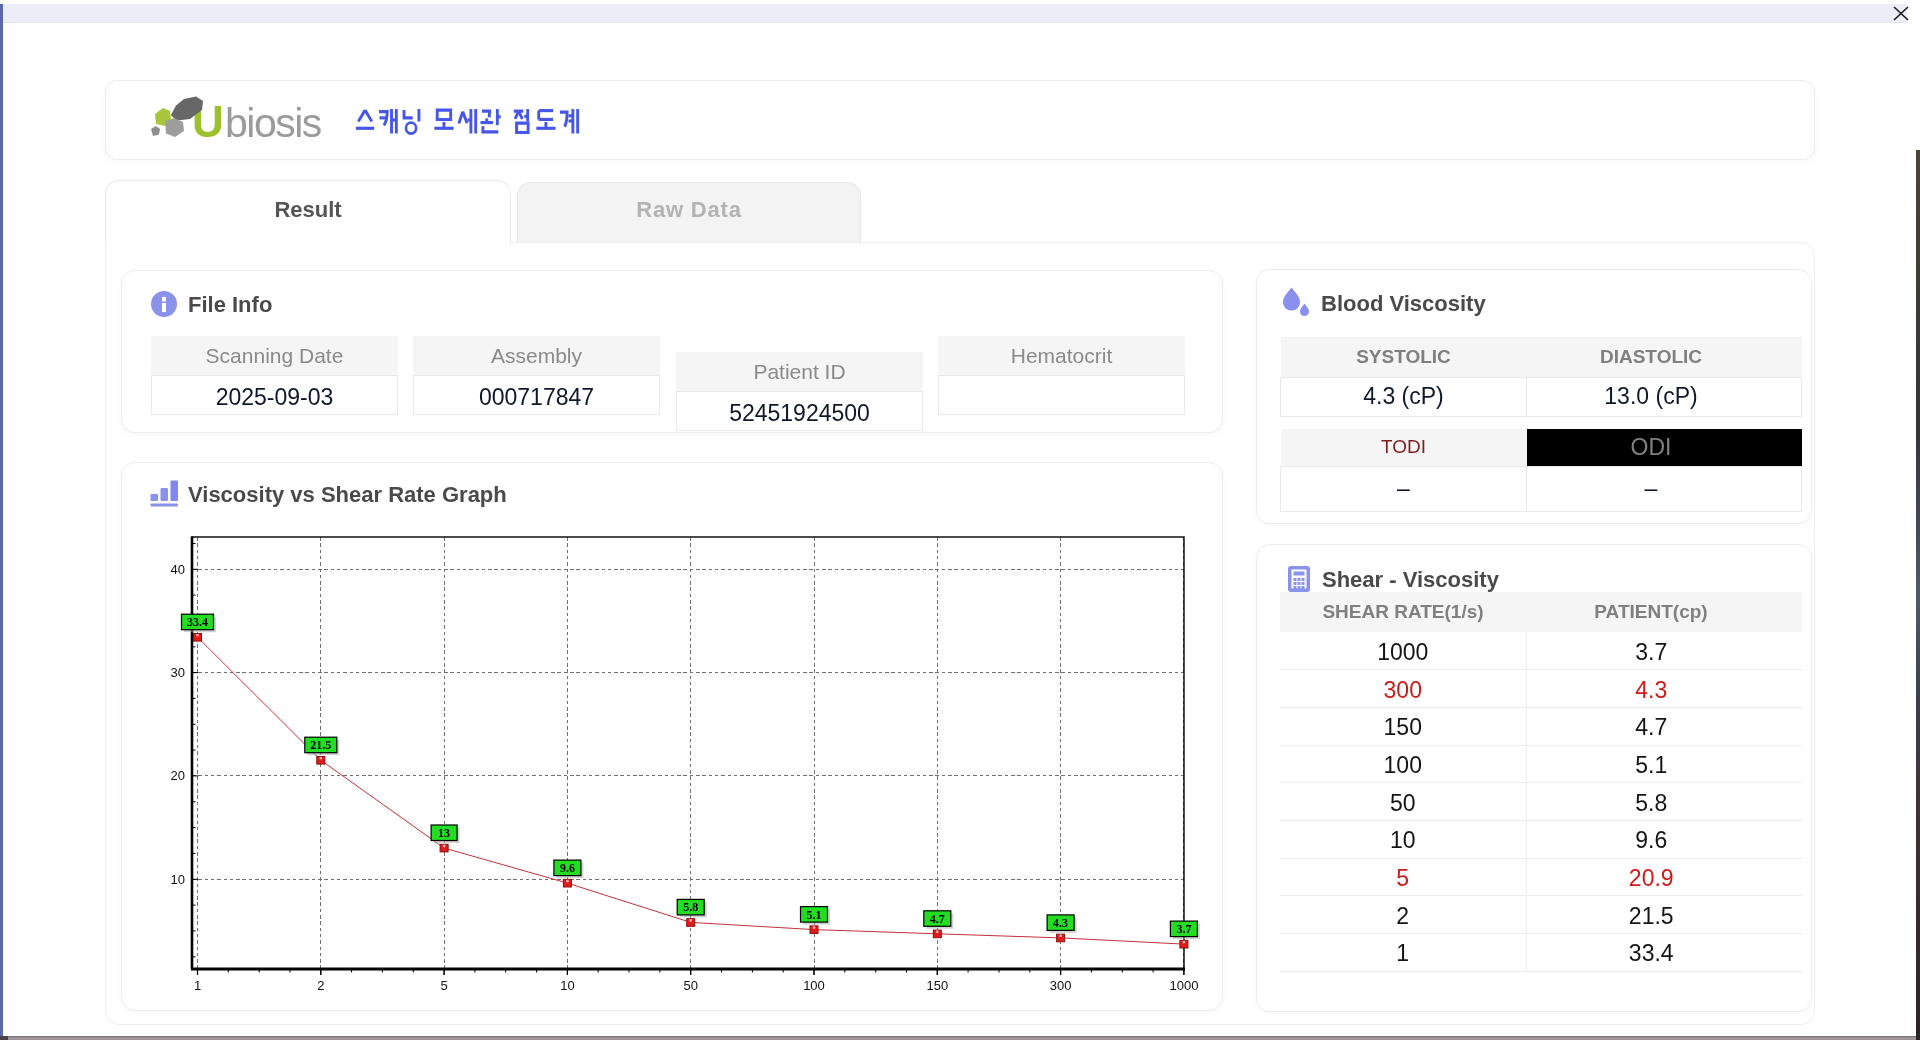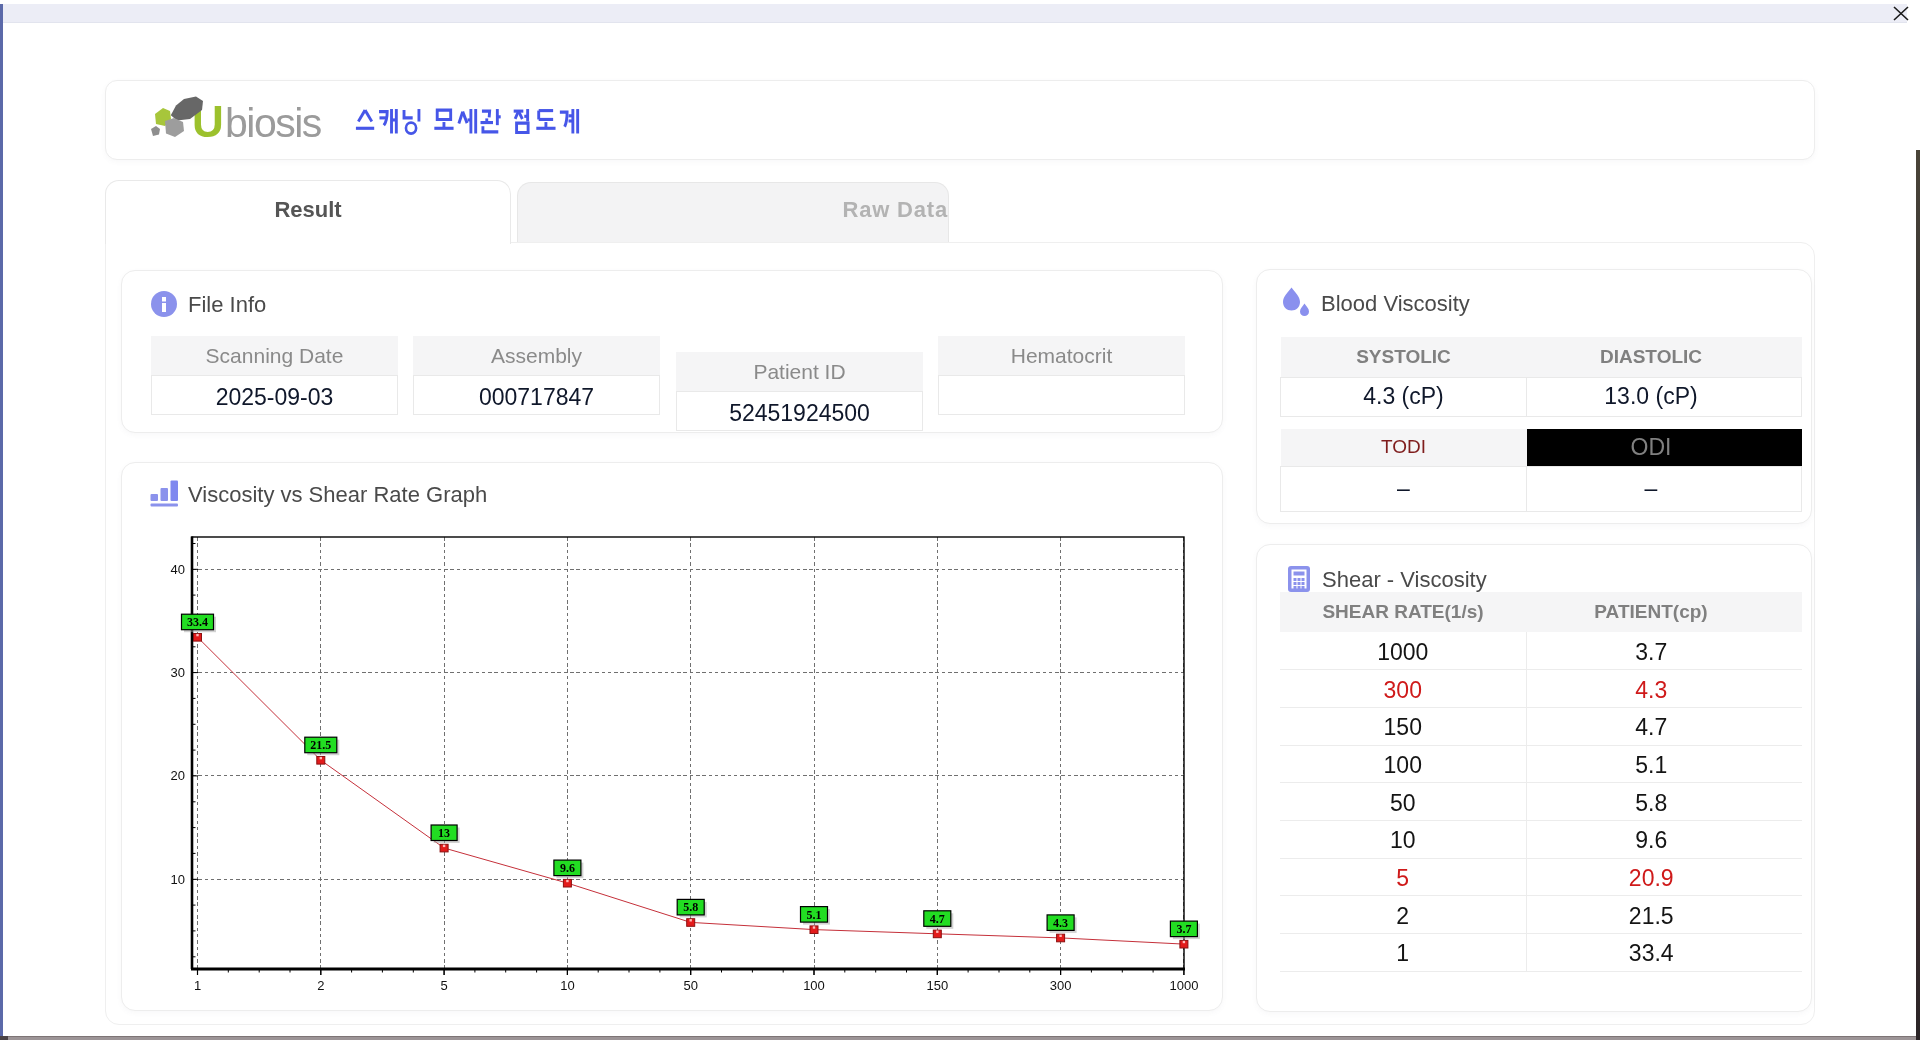--- a/index.html
+++ b/index.html
@@ -4,23 +4,23 @@
 html,body{width:1920px;height:1040px;background:#fff;font-family:"Liberation Sans",sans-serif;overflow:hidden;position:relative}
 .abs{position:absolute}
 .topbar{left:0;top:4px;width:1907px;height:19px;background:#ecedf6;border-bottom:1px solid #e2e4ee}
 .leftline{left:0;top:4px;width:3px;height:1032px;background:#5b69a9}
 .bstrip{left:0;top:1036px;width:1920px;height:4px;background:#9c9496;border-top:1px solid #7d7475}
 .bstripL{left:0;top:1036px;width:8px;height:4px;background:#4a4345}
 .rstrip{left:1916px;top:150px;width:4px;height:890px;background:linear-gradient(#4a4438,#3e3a36 15%,#37353a 32%,#50596c 50%,#3c3e4a 62%,#402e30 78%,#2a2426 100%)}
 .card{background:#fff;border:1px solid #ededed;border-radius:14px;box-shadow:0 2px 5px rgba(120,120,140,.05)}
 .hcard{left:105px;top:80px;width:1710px;height:80px;border-radius:12px}
 .tab1{left:105px;top:180px;width:406px;height:64px;background:#fff;border:1px solid #e9e9e9;border-bottom:none;border-radius:14px 14px 0 0;z-index:5;text-align:center;line-height:57px;font-size:22px;font-weight:bold;color:#555}
-.tab2{left:517px;top:182px;width:432px;height:61px;background:#f3f3f4;border:1px solid #e7e7e7;border-bottom:none;border-radius:14px 14px 0 0;text-align:right;line-height:53px;font-size:22px;font-weight:bold;color:#b3b3b3;letter-spacing:.8px}
+.tab2{left:517px;top:182px;width:344px;height:61px;background:#f3f3f4;border:1px solid #e7e7e7;border-bottom:none;border-radius:14px 14px 0 0;text-align:center;line-height:53px;font-size:22px;font-weight:bold;color:#b3b3b3;letter-spacing:.8px}
 .container{left:105px;top:242px;width:1710px;height:783px;background:#fff;border:1px solid #efefef;border-radius:0 14px 14px 14px}
-.ctitle{font-size:22px;font-weight:normal;color:#4a4a4a}
+.ctitle{font-size:22px;font-weight:bold;color:#4a4a4a}
 .gcell{background:#f5f5f6;color:#8a8a8a;font-size:21px;text-align:center}
 .vcell{background:#fff;border:1px solid #e9e9e9;color:#0f172a;font-size:23px;letter-spacing:0;text-align:center}
 .fi-col{position:absolute;width:247px}
 .fi-col .gcell{height:39px;line-height:39px}
 .fi-col .vcell{height:40px;line-height:42px}
 table.bvt{border-collapse:collapse;width:522px;table-layout:fixed}
 table.bvt col.c1{width:246px}
 table.bvt td{text-align:center}
 table.bvt td:last-child{padding-right:26px}
 .shead td{background:#f5f5f6;color:#808080;font-size:19px;height:40px;font-weight:bold}

